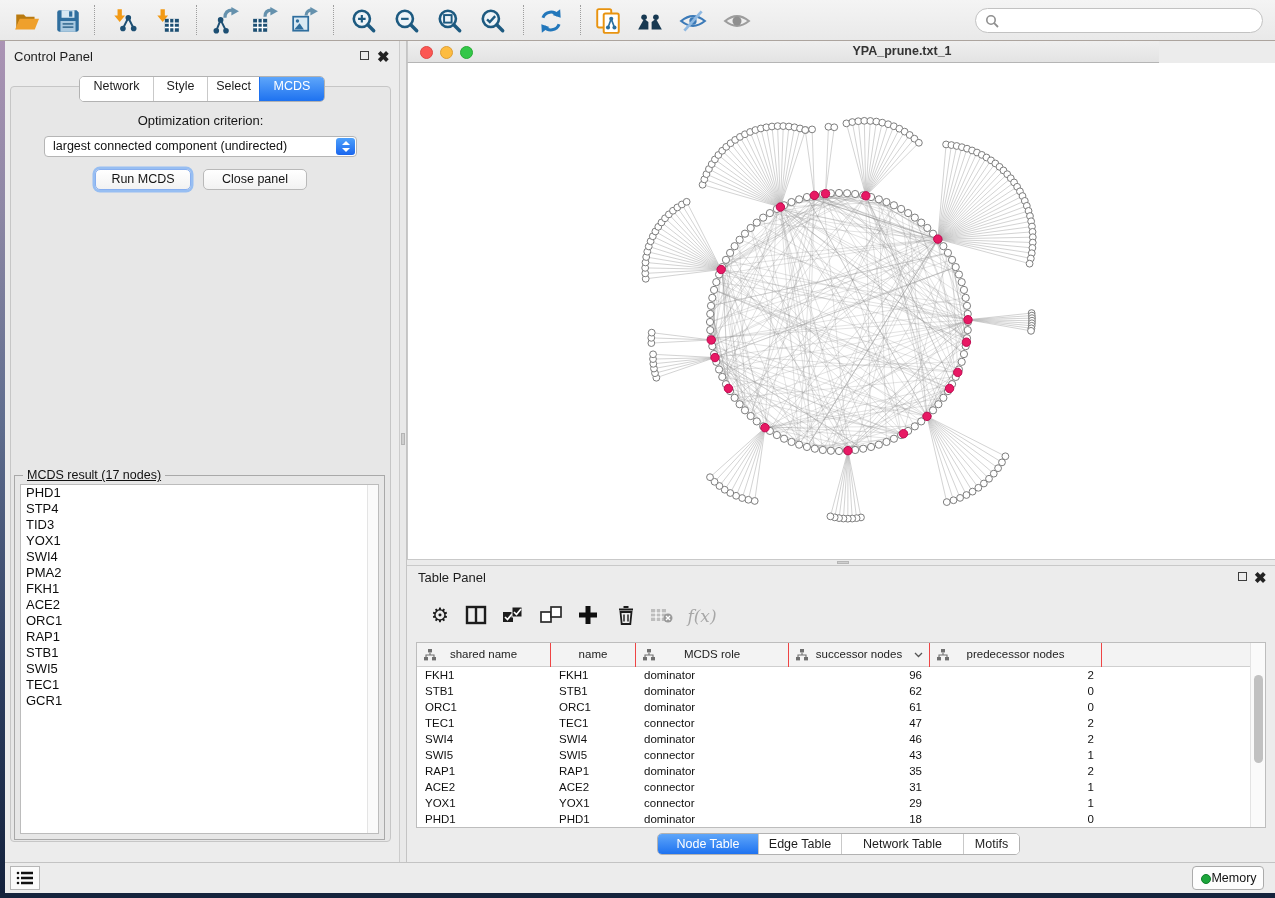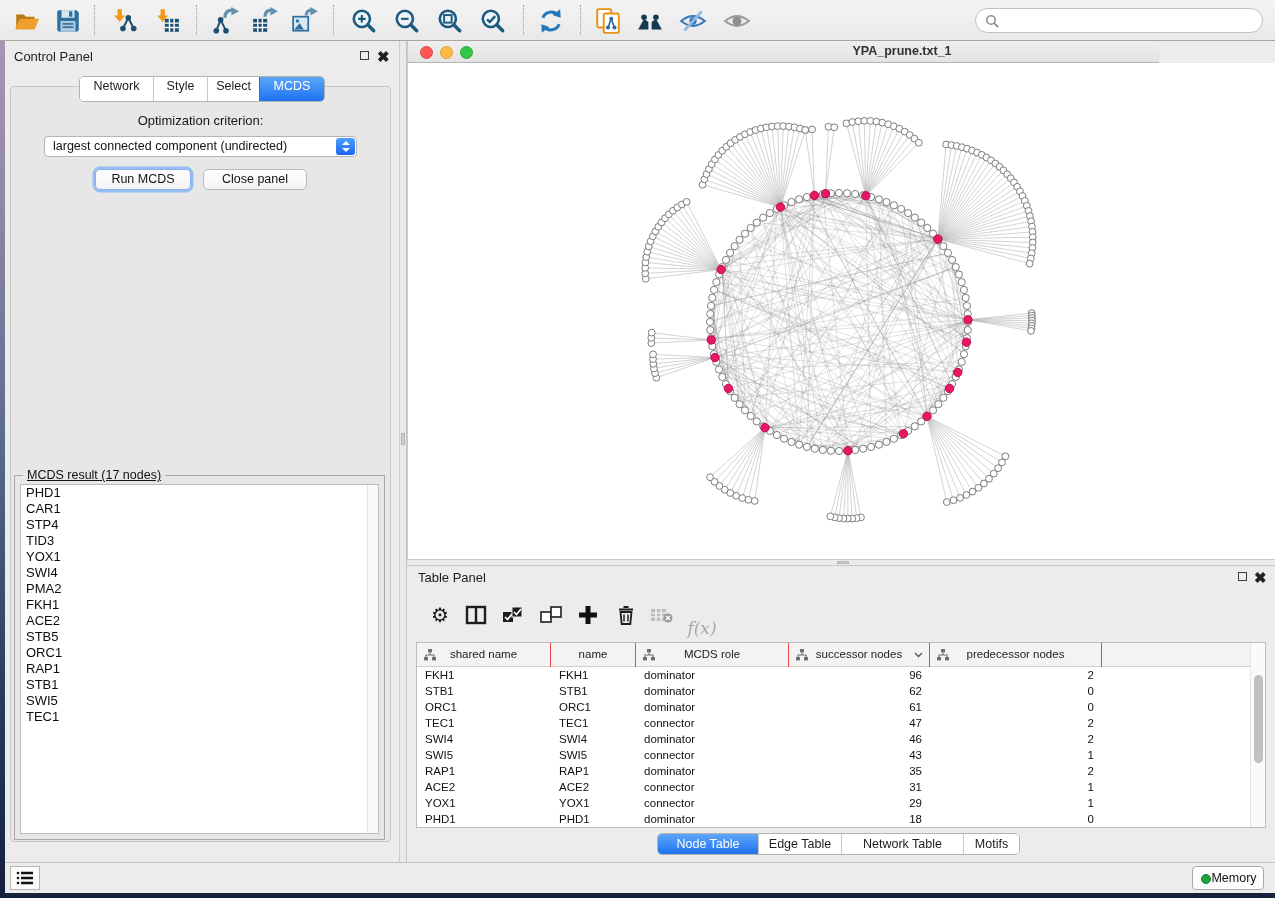--- a/index.html
+++ b/index.html
@@ -79,21 +79,21 @@
   .net-canvas { position:absolute; left:407px; top:63px; width:868px; height:496px; background:#fff;
     border-left:1px solid #c9c9c9; }
   .net-canvas svg { display:block; }
 
   
   .tpanel { position:absolute; left:407px; top:566px; width:868px; height:292px; background:#ececec; }
   .tp-title { position:absolute; left:418px; top:570px; font-size:13px; color:#1d1d1d; }
   .tp-toolbar-icon { position:absolute; top:604px; width:24px; height:24px; text-align:center; }
   .tp-toolbar-icon svg { display:block; margin:0 auto; }
   .glyph-gear { font-size:20px; line-height:22px; color:#1a1a1a; }
-  .glyph-fx { font-family:"DejaVu Serif", serif; font-style:italic; font-size:17px; color:#a7a7a7; line-height:24px;margin-top:12px; }
+  .glyph-fx { font-family:"DejaVu Serif", serif; font-style:italic; font-size:17px; color:#a7a7a7; line-height:24px; }
 
   .tframe { position:absolute; left:416px; top:642px; width:850px; height:186px;
     background:#fff; border:1px solid #bdbdbd; }
   .thead { position:absolute; left:0; top:0; width:833px; height:24px; background:#f3f3f3;
     border-bottom:1px solid #cfcfcf; display:flex; }
   .th { position:relative; height:24px; border-right:1px solid #ef4444; }
   .th .lbl { position:absolute; left:0; right:0; top:5px; text-align:center; font-size:11.5px; color:#222; }
   .th .ticon { position:absolute; left:7px; top:6px; }
   .th .sort { position:absolute; right:6px; top:9px; }
   .trows { position:absolute; left:0; top:24px; width:833px; }
@@ -286,34 +286,33 @@
     </div>
 </div>
 <div class="btn focus" style="left:95px; top:169px; width:96px;">Run MCDS</div>
 <div class="btn" style="left:203px; top:169px; width:104px;">Close panel</div>
 
 <div class="fieldset">
   <div class="legend">MCDS result (17 nodes)</div>
   <div class="mcds-list" id="mcds-list">
     <div class="mcds-scroll"></div>
   <div class="item">PHD1</div>
-      <div class="item">CAR1</div>
       <div class="item">STP4</div>
       <div class="item">TID3</div>
       <div class="item">YOX1</div>
       <div class="item">SWI4</div>
       <div class="item">PMA2</div>
       <div class="item">FKH1</div>
       <div class="item">ACE2</div>
-      <div class="item">STB5</div>
       <div class="item">ORC1</div>
       <div class="item">RAP1</div>
       <div class="item">STB1</div>
       <div class="item">SWI5</div>
       <div class="item">TEC1</div>
+      <div class="item">GCR1</div>
     </div>
 </div>
 
 <div class="vdiv">
     <div class="grip"></div>
   </div>
 <div class="hdiv">
     <div class="grip"></div>
   </div>
 

